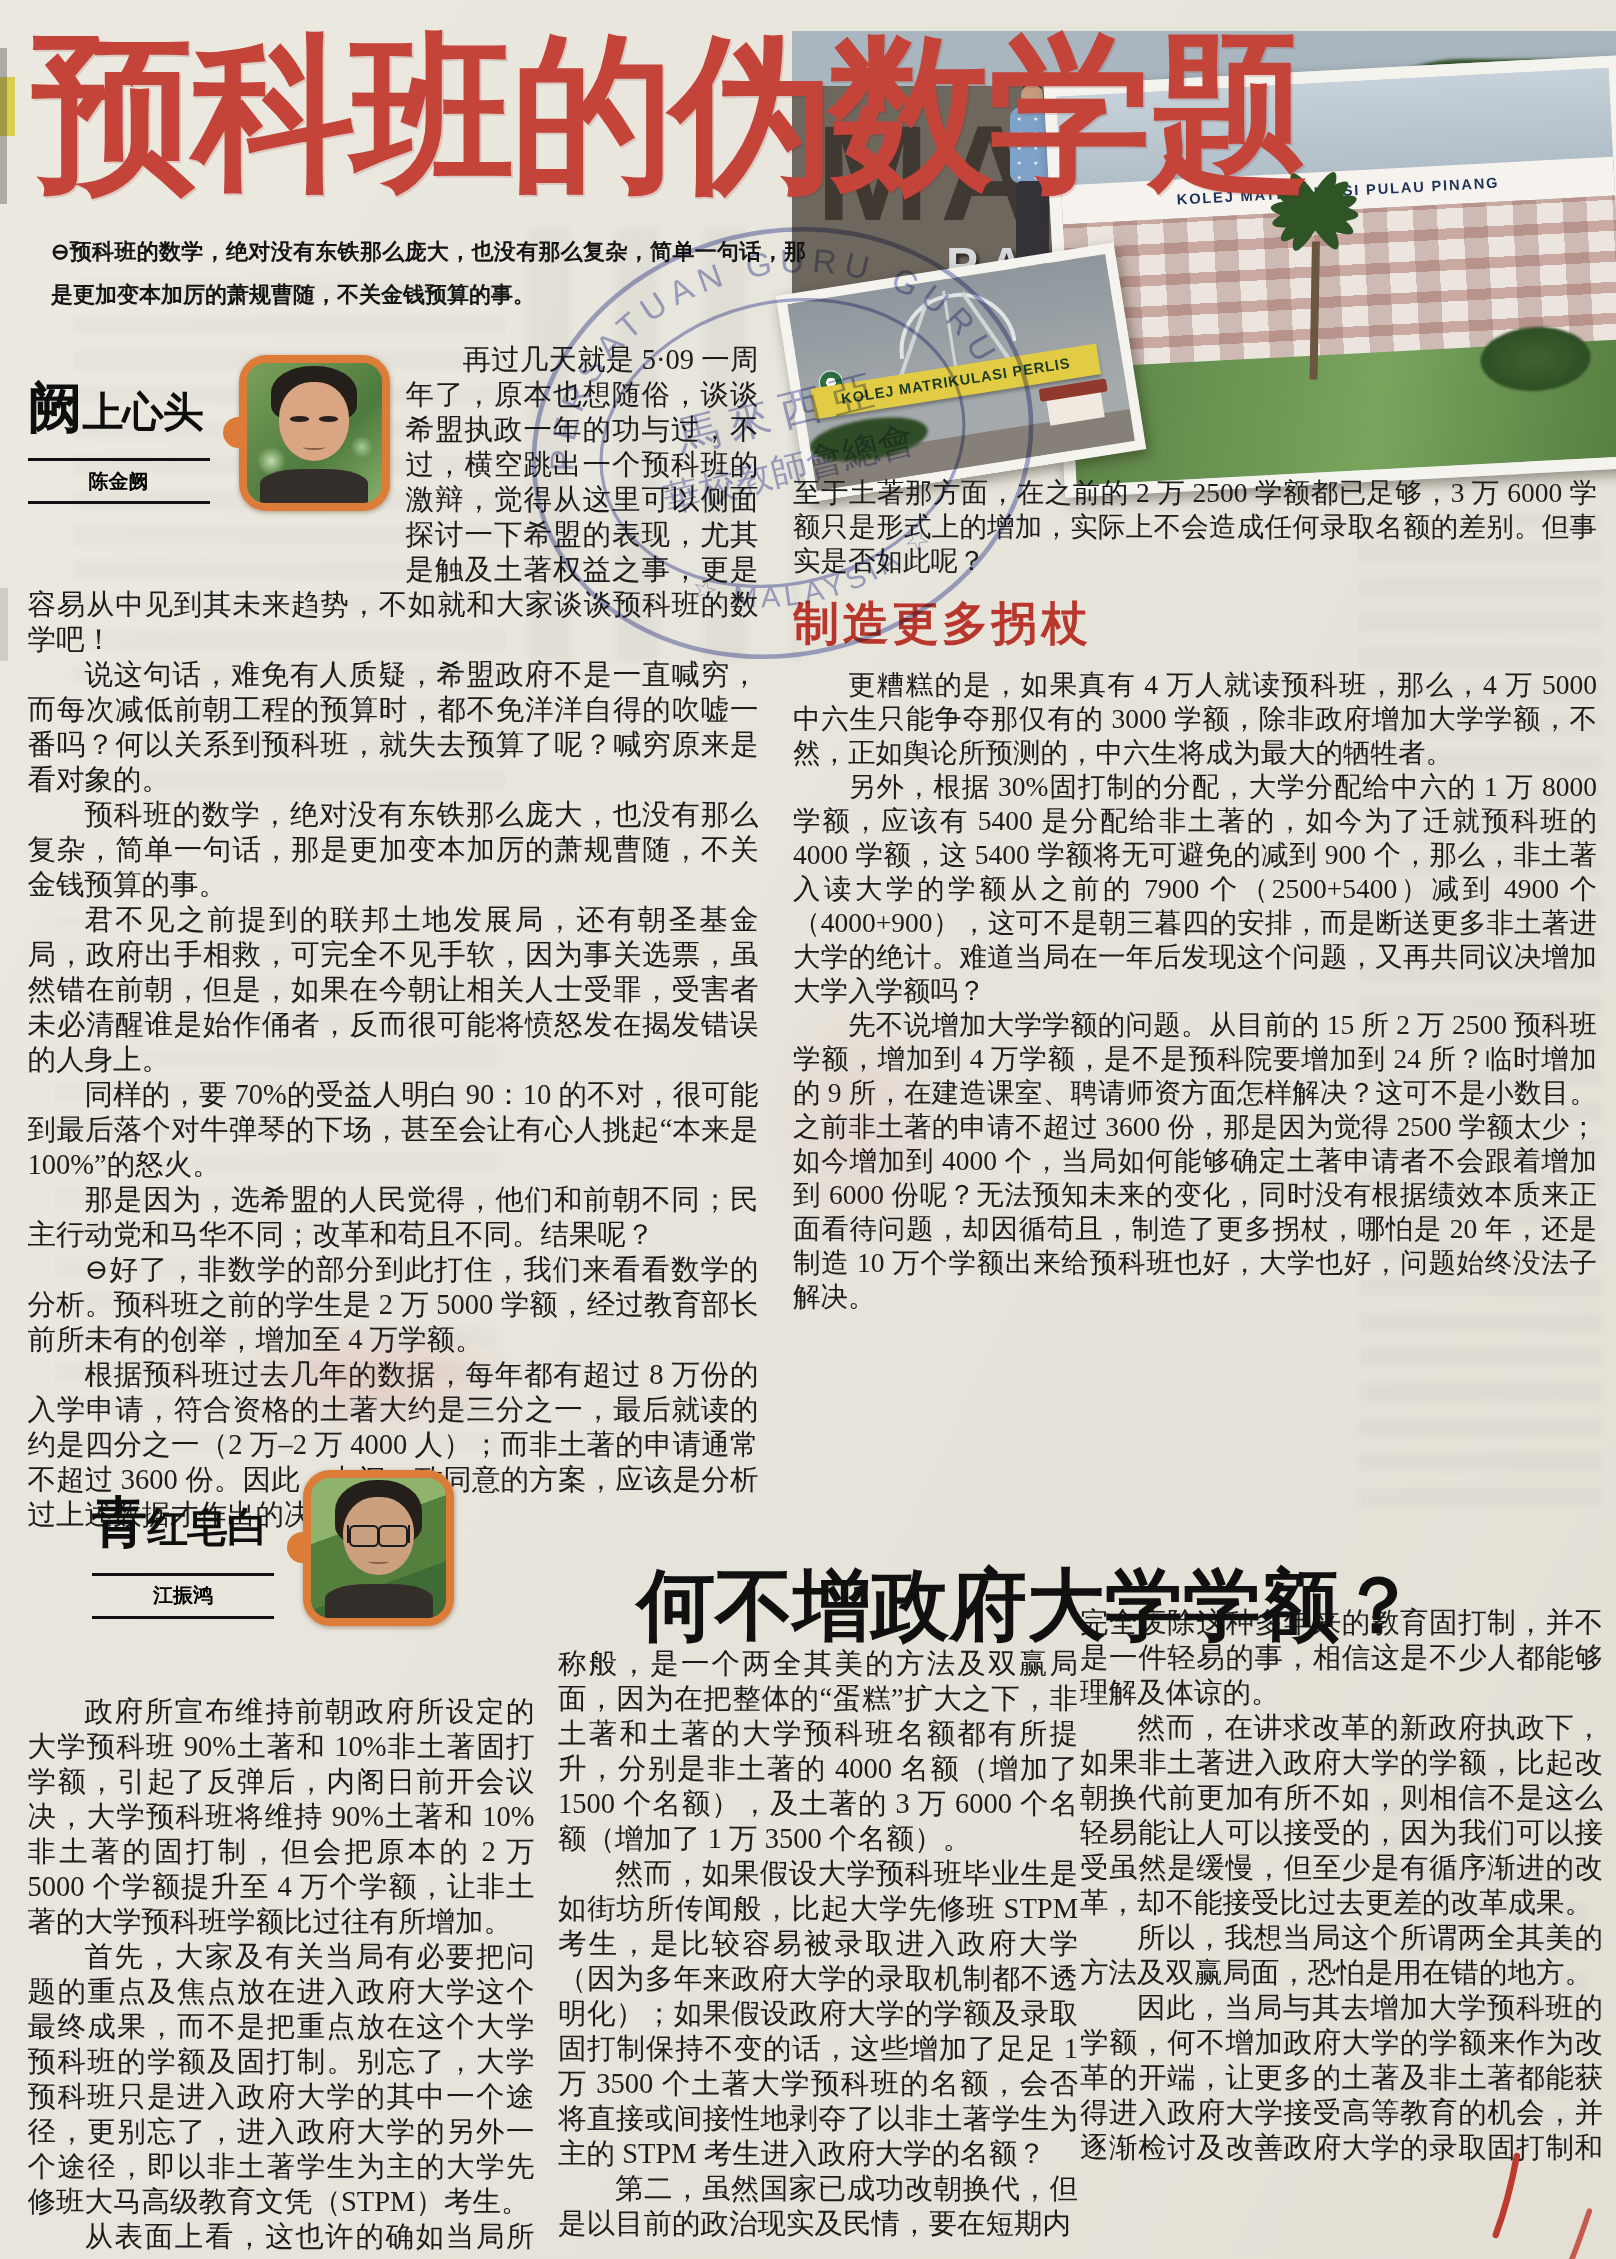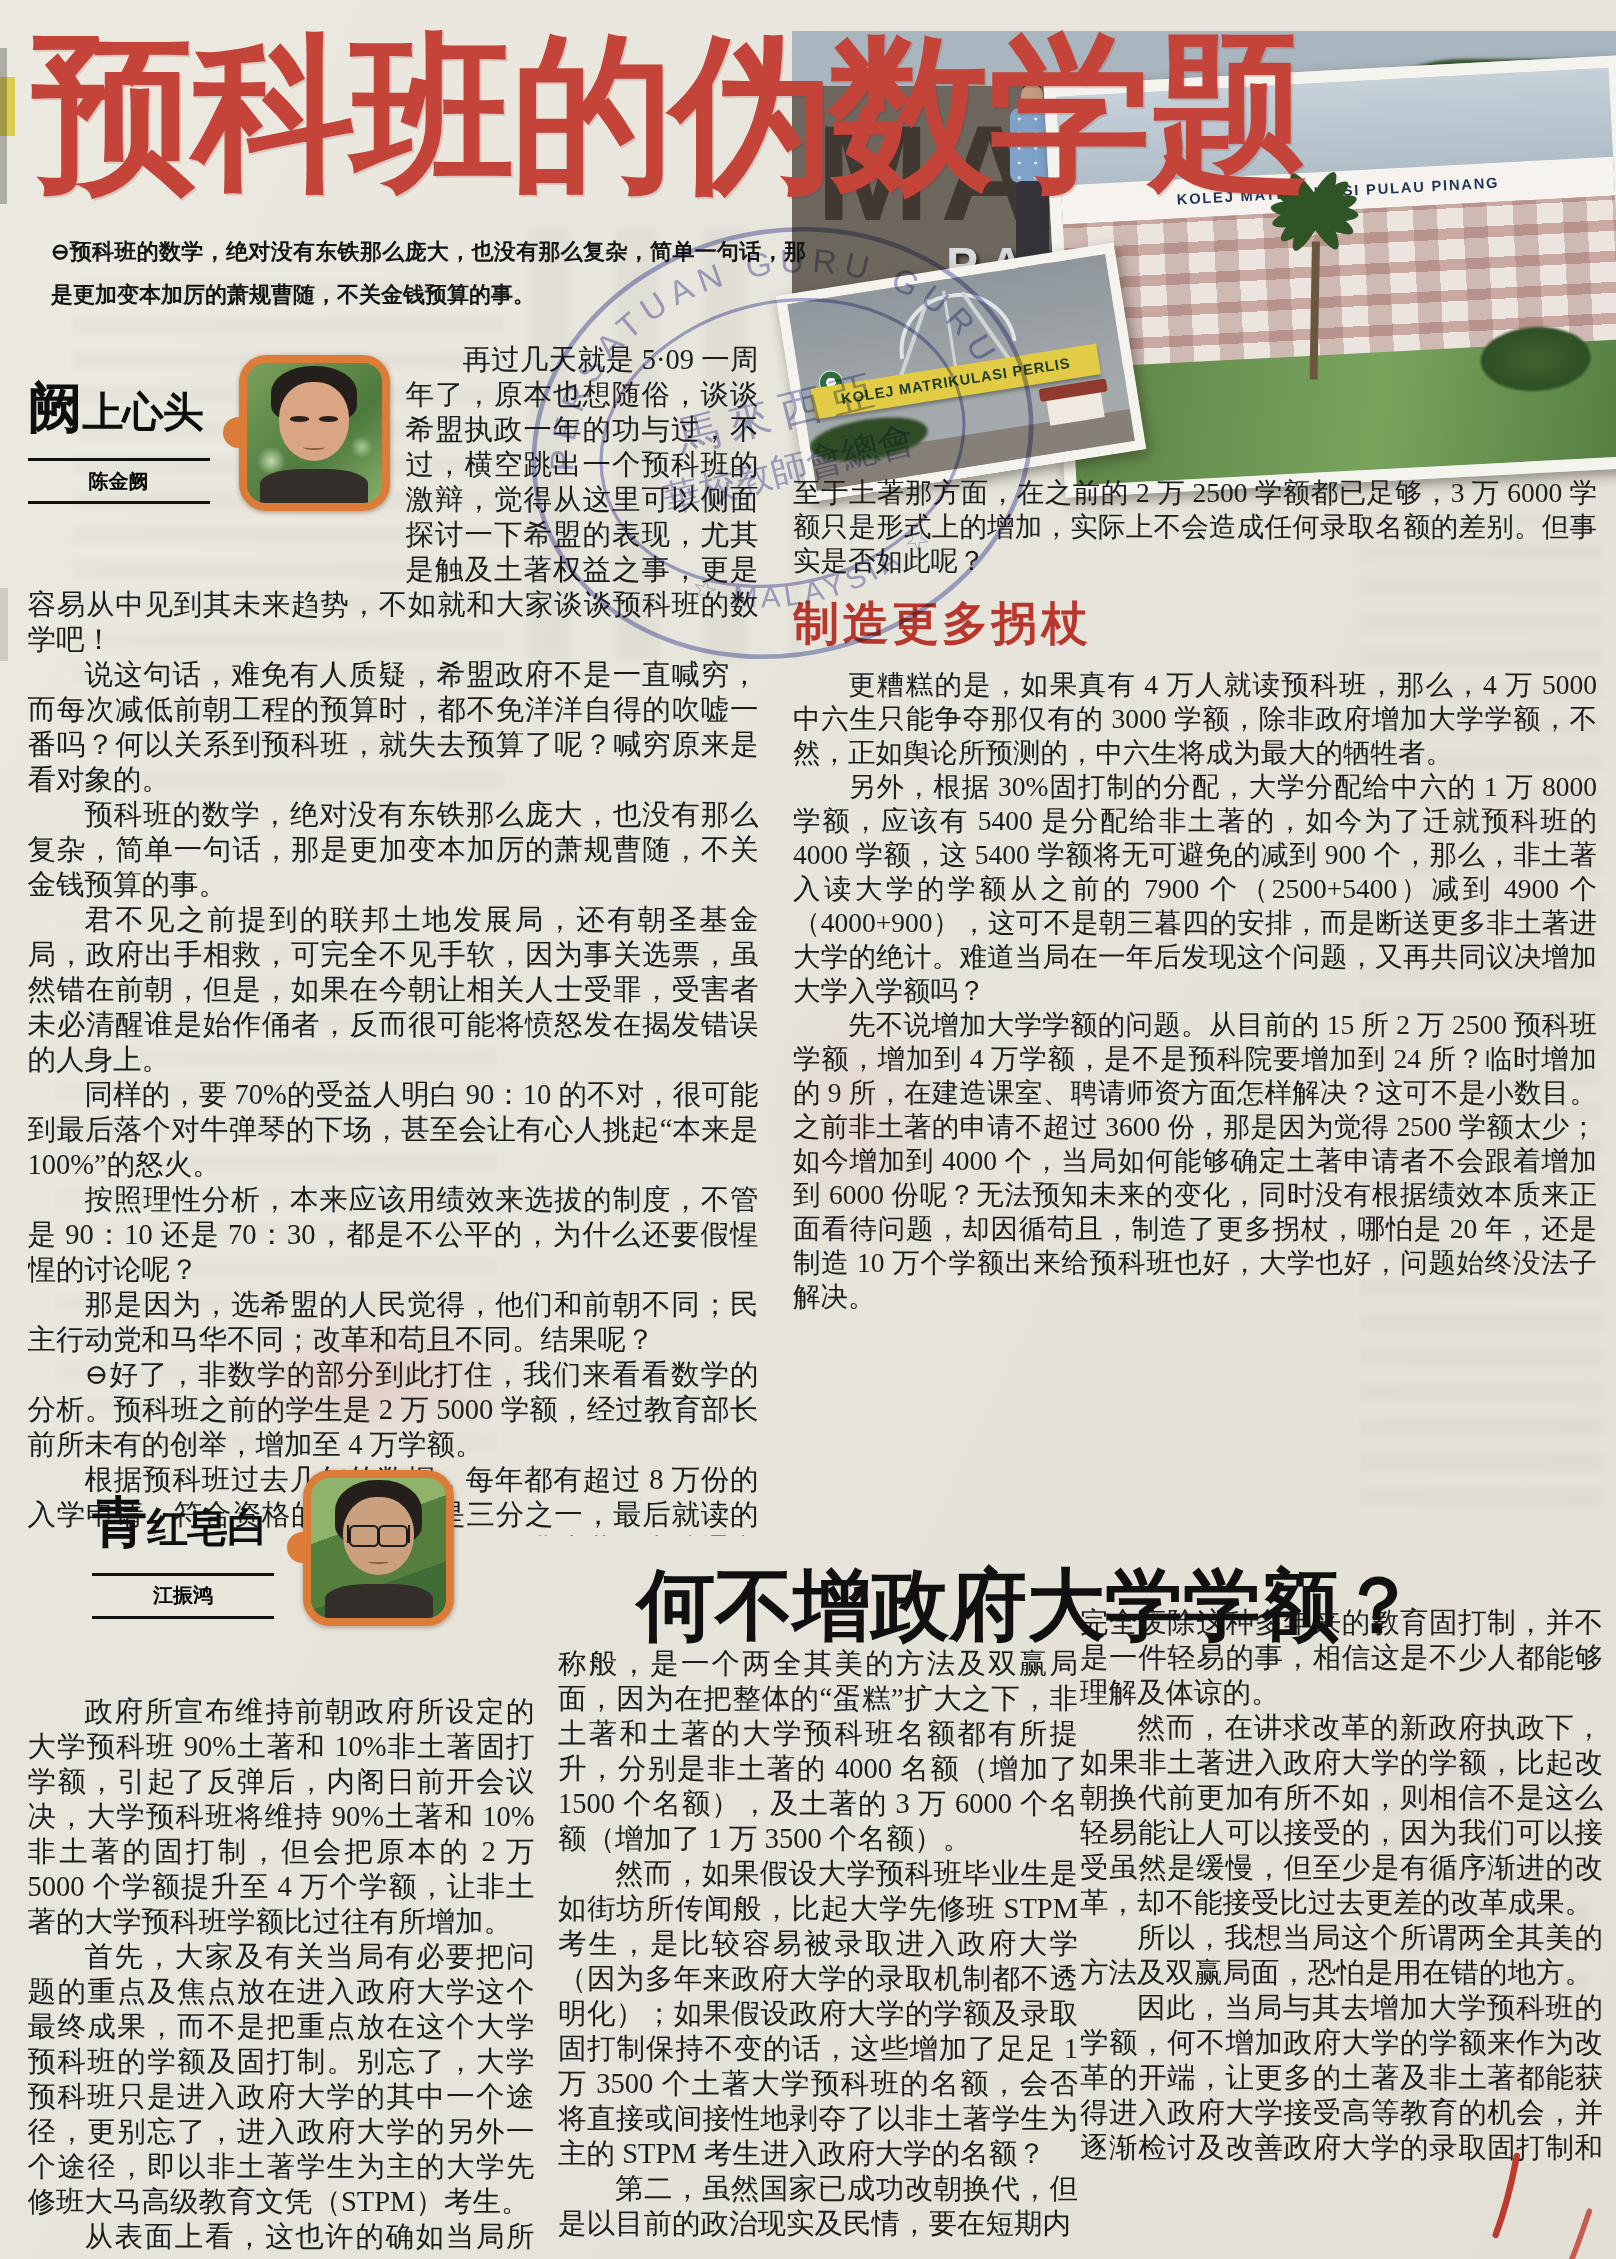--- a/index.html
+++ b/index.html
@@ -226,21 +226,20 @@
           <div class="pt-body"></div>
         </div>
       </div>
     </div>
     <div>
         <p>再过几天就是 5·09 一周年了，原本也想随俗，谈谈希盟执政一年的功与过，不过，横空跳出一个预科班的激辩，觉得从这里可以侧面探讨一下希盟的表现，尤其是触及土著权益之事，更是容易从中见到其未来趋势，不如就和大家谈谈预科班的数学吧！</p>
         <p>说这句话，难免有人质疑，希盟政府不是一直喊穷，而每次减低前朝工程的预算时，都不免洋洋自得的吹嘘一番吗？何以关系到预科班，就失去预算了呢？喊穷原来是看对象的。</p>
         <p>预科班的数学，绝对没有东铁那么庞大，也没有那么复杂，简单一句话，那是更加变本加厉的萧规曹随，不关金钱预算的事。</p>
         <p>君不见之前提到的联邦土地发展局，还有朝圣基金局，政府出手相救，可完全不见手软，因为事关选票，虽然错在前朝，但是，如果在今朝让相关人士受罪，受害者未必清醒谁是始作俑者，反而很可能将愤怒发在揭发错误的人身上。</p>
         <p>同样的，要 70%的受益人明白 90：10 的不对，很可能到最后落个对牛弹琴的下场，甚至会让有心人挑起“本来是 100%”的怒火。</p>
-        <p>按照理性分析，本来应该用绩效来选拔的制度，不管是 90：10 还是 70：30，都是不公平的，为什么还要假惺惺的讨论呢？</p>
         <p>那是因为，选希盟的人民觉得，他们和前朝不同；民主行动党和马华不同；改革和苟且不同。结果呢？</p>
         <p>⊖好了，非数学的部分到此打住，我们来看看数学的分析。预科班之前的学生是 2 万 5000 学额，经过教育部长前所未有的创举，增加至 4 万学额。</p>
         <p>根据预科班过去几年的数据，每年都有超过 8 万份的入学申请，符合资格的土著大约是三分之一，最后就读的约是四分之一（2 万–2 万 4000 人）；而非土著的申请通常不超过 3600 份。因此，内阁一致同意的方案，应该是分析过上述数据才作出的决定。</p>
       </div>
   </div>
 
   <div class="article1-col2 bodytext">
     <div class="flow-start">
         <p>至于土著那方面，在之前的 2 万 2500 学额都已足够，3 万 6000 学额只是形式上的增加，实际上不会造成任何录取名额的差别。但事实是否如此呢？</p>
       </div>

